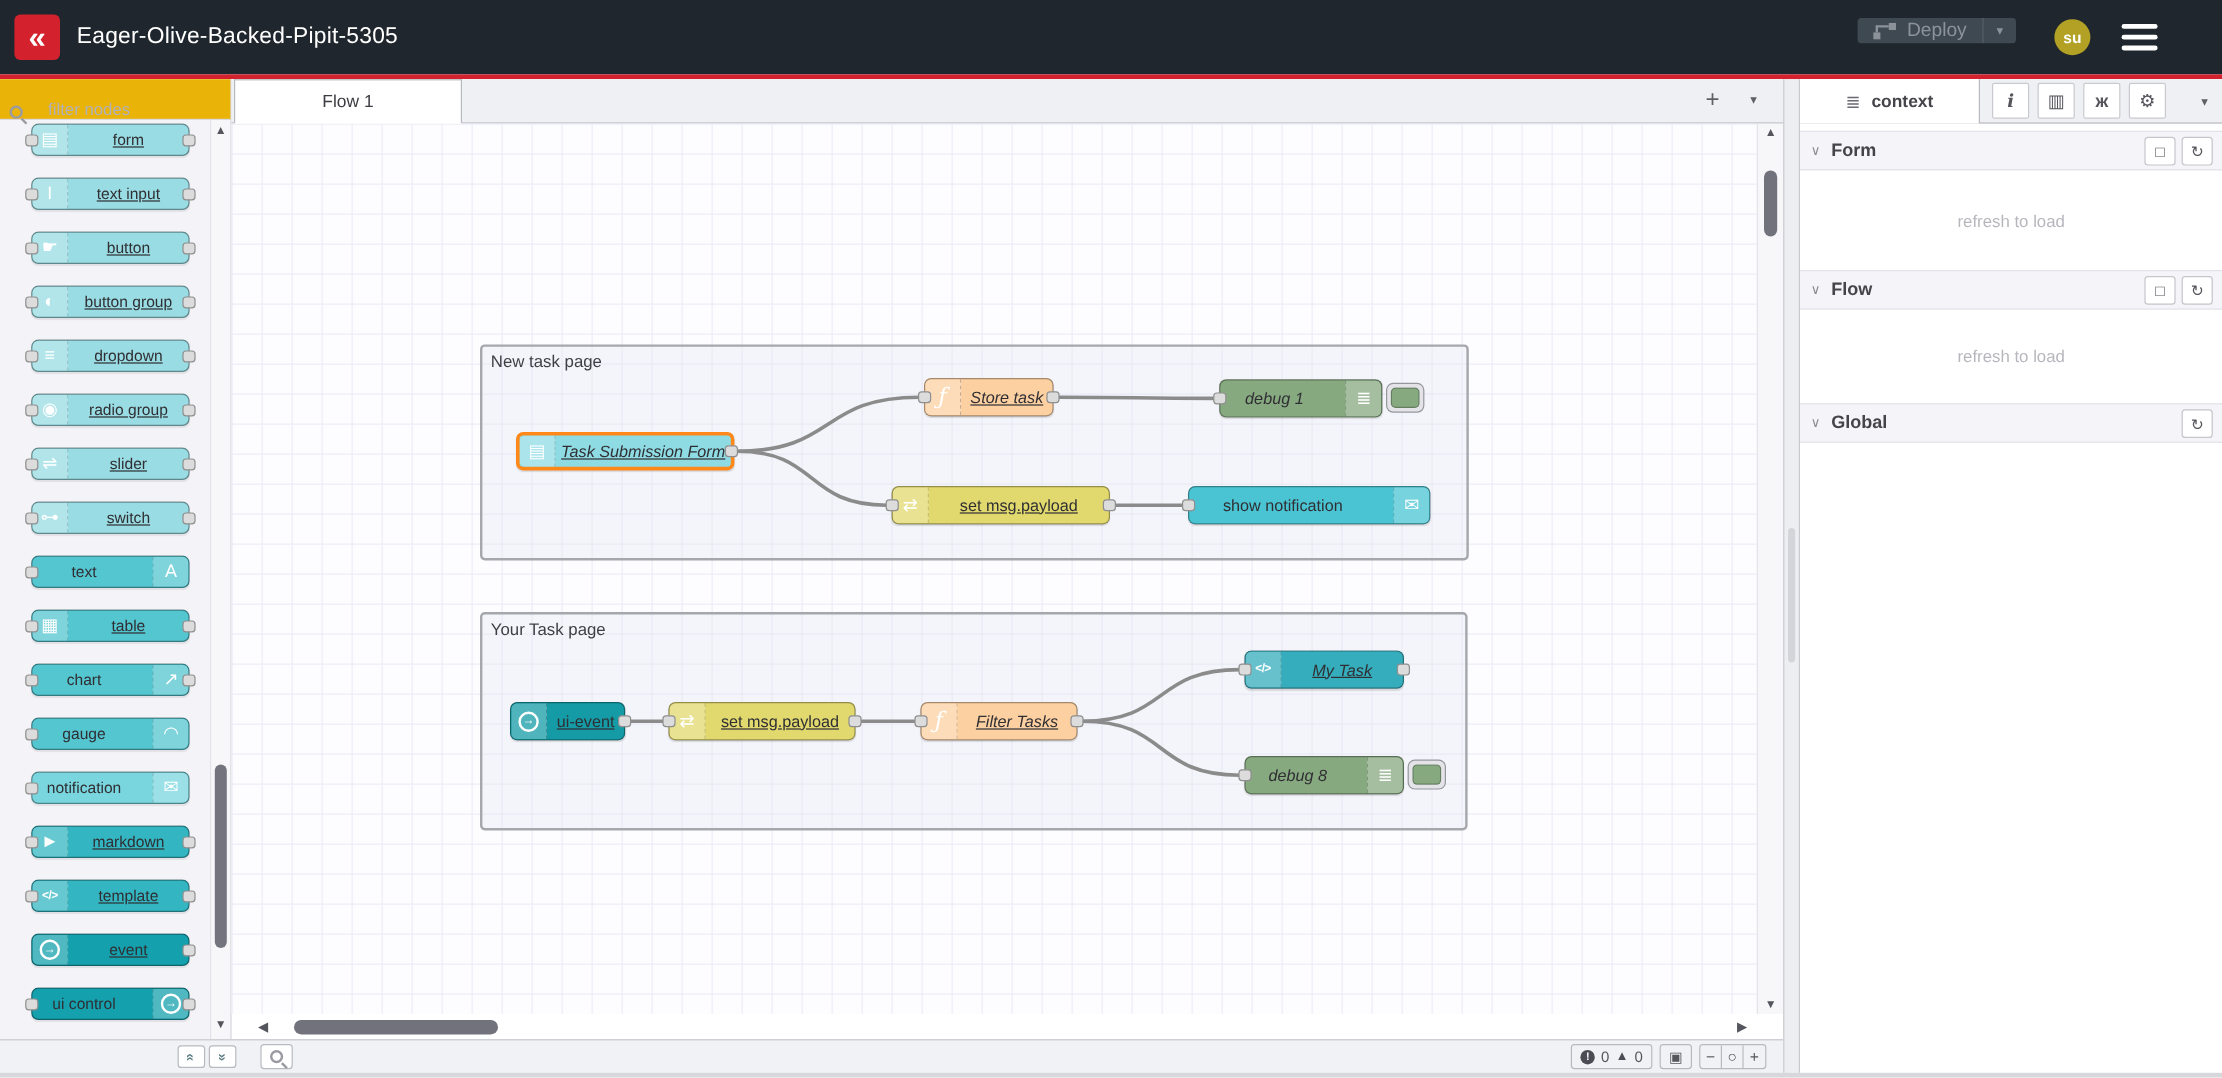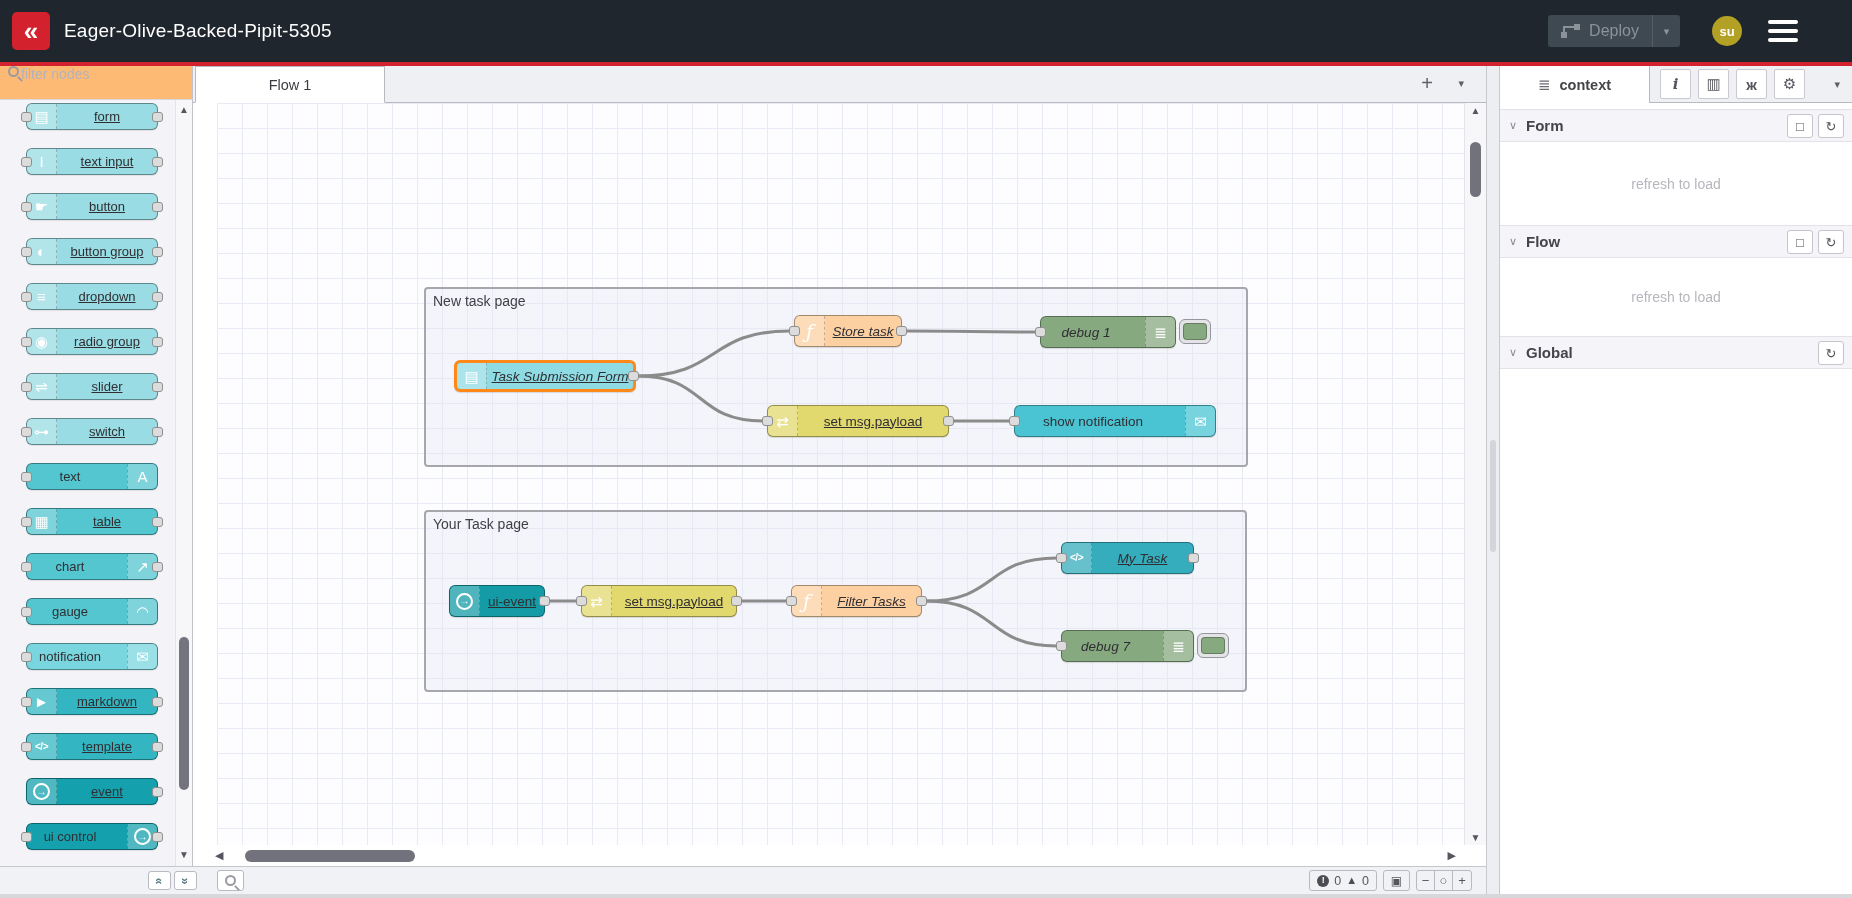--- a/index.html
+++ b/index.html
@@ -5,39 +5,39 @@
   * { margin:0; padding:0; box-sizing:border-box; }
   body { font-family:"Liberation Sans", sans-serif; background:#d7d8db; }
   #app { position:relative; width:1852px; height:898px; background:#fff; overflow:hidden; }
 
   
   .hdr { position:absolute; left:0; top:0; width:1852px; height:62px; background:#1f262d; }
   .logo { position:absolute; left:12px; top:12px; width:38px; height:38px; background:#d3212e; border-radius:5px;
           display:flex; align-items:center; justify-content:center; color:#fff; font-size:26px; font-weight:bold; line-height:1; }
   .hdr-title { position:absolute; left:64px; top:0; height:62px; display:flex; align-items:center;
                color:#fff; font-size:19px; letter-spacing:.2px; }
-  .deploy { position:absolute; left:1548px; top:15px; width:132px; height:32px; background:#3f4952; border-radius:3px;
+  .deploy { position:absolute; left:1548px; top:15px; width:132px; height:21px; background:#3f4952; border-radius:3px;
             display:flex; align-items:center; }
   .deploy-main { flex:1; display:flex; align-items:center; justify-content:center; gap:8px;
                  color:#8b929a; font-size:16px; height:100%; }
   .deploy-caret { width:28px; height:100%; border-left:1px solid rgba(255,255,255,.12); display:flex;
                   align-items:center; justify-content:center; color:#8b929a; font-size:11px; }
   .avatar { position:absolute; left:1712px; top:16px; width:30px; height:30px; border-radius:50%;
             background:#b3a125; color:#fff; font-size:13px; font-weight:bold;
             display:flex; align-items:center; justify-content:center; }
   .burger { position:absolute; left:1768px; top:20px; width:30px; height:22px; display:flex;
             flex-direction:column; justify-content:space-between; cursor:pointer; }
   .burger span { display:block; height:4px; background:#fff; border-radius:2px; }
   .red-line { position:absolute; left:0; top:62px; width:1852px; height:4px; background:#d3212e; }
 
   
   .palette { position:absolute; left:0; top:66px; width:193px; height:800px; background:#f4f4f8;
              border-right:1px solid #c2c3c9; }
-  .pal-search { position:relative; height:34px; background:#fdba74; border-bottom:1px solid #d8d8de;
-                display:flex; align-items:flex-start; padding:0 8px; gap:2px; }
+  .pal-search { position:relative; height:34px; background:#eab308; border-bottom:1px solid #d8d8de;
+                display:flex; align-items:flex-end; padding:0 8px; gap:21px; }
   .pal-search input { border:none; outline:none; width:130px; font-size:14px; color:#555; background:transparent;
                       font-family:"Liberation Sans", sans-serif; }
   .pal-search input::placeholder { color:#b2b2ba; }
   .mag { width:11px; height:11px; border:2px solid #9a9aa2; border-radius:50%; position:relative; flex:0 0 auto; }
   .mag::after { content:""; position:absolute; width:2px; height:6px; background:#9a9aa2;
                 transform:rotate(-45deg); left:9px; top:8px; }
   .pal-list { position:absolute; left:0; top:34px; right:17px; bottom:0; overflow:hidden; padding-top:3px; }
   .pal-item { position:relative; width:132px; height:27px; margin:0 0 18px 26px; border-radius:6px;
               border:1px solid rgba(0,0,0,.38); box-shadow:0 1px 1px rgba(0,0,0,.08); }
   .pal-icon, .node-icon { position:absolute; top:0; bottom:0; width:30px; background:rgba(255,255,255,.25);
@@ -65,21 +65,21 @@
   .canvas-tabs { position:relative; height:37px; background:#eff0f4; border-bottom:1px solid #b9bac0; }
   .flow-tab { position:absolute; left:2px; top:0; width:190px; height:37px; background:#fff;
               border:1px solid #b9bac0; border-bottom:1px solid #fff; display:flex; align-items:center;
               justify-content:center; font-size:14.5px; color:#3c3c42; z-index:2; }
   .tab-plus { position:absolute; right:53px; top:6px; font-size:20px; color:#5f5f66; cursor:pointer; }
   .tab-caret { position:absolute; right:22px; top:11px; font-size:11px; color:#5f5f66; cursor:pointer; }
   .canvas-view { position:absolute; left:0; top:37px; width:1271px; height:742px; overflow:hidden;
                  background-color:#fdfdff;
                  background-image:linear-gradient(#e8eaf4 1px, transparent 1px),
                                   linear-gradient(90deg, #e8eaf4 1px, transparent 1px);
-                 background-size:25px 25px;margin-left:24px; }
+                 background-size:25px 25px; }
   #flow { position:absolute; inset:0; }
   .flow-group { position:absolute; background:rgba(226,229,242,.35); border:2px solid #a6a6ad; border-radius:4px; }
   .group-label { position:absolute; left:7px; top:4px; font-size:14px; color:#3f3f45; white-space:nowrap; }
   .wire-layer { position:absolute; left:0; top:0; }
   .wire { stroke:#8b8b8b; stroke-width:3; fill:none; stroke-linecap:round; }
   .flow-node { position:absolute; height:32px; border:1px solid rgba(0,0,0,.35); border-radius:6px;
                box-shadow:0 1px 1px rgba(0,0,0,.12); }
   .flow-node.selected { border:3px solid #ff8818; }
   .node-label { position:absolute; inset:0; display:flex; align-items:center; justify-content:center;
                 font-size:13.5px; color:#2f2f33; white-space:nowrap; overflow:hidden; }
@@ -421,21 +421,21 @@
             <span class="node-icon left">
               <span class="glyph-code">&lt;/&gt;</span>
             </span>
             <span class="node-label pad-left italic">My Task</span>
           </div>
           <div class="flow-node" style="left: 844px; top: 527px; width: 133px; background: rgb(135, 169, 128);">
             <span class="port in"></span>
             <span class="node-icon right">
               <span class="glyph">≣</span>
             </span>
-            <span class="node-label pad-right italic">debug 7</span>
+            <span class="node-label pad-right italic">debug 8</span>
             <span class="node-btn">
               <span class="node-btn-in" style="background: rgb(135, 169, 128);"></span>
             </span>
           </div>
         </div>
     </div>
     <div class="v-scroll">
       <span class="sb-arrow" style="top:2px">▲</span>
       <span class="v-thumb"></span>
       <span class="sb-arrow" style="bottom:2px">▼</span>

